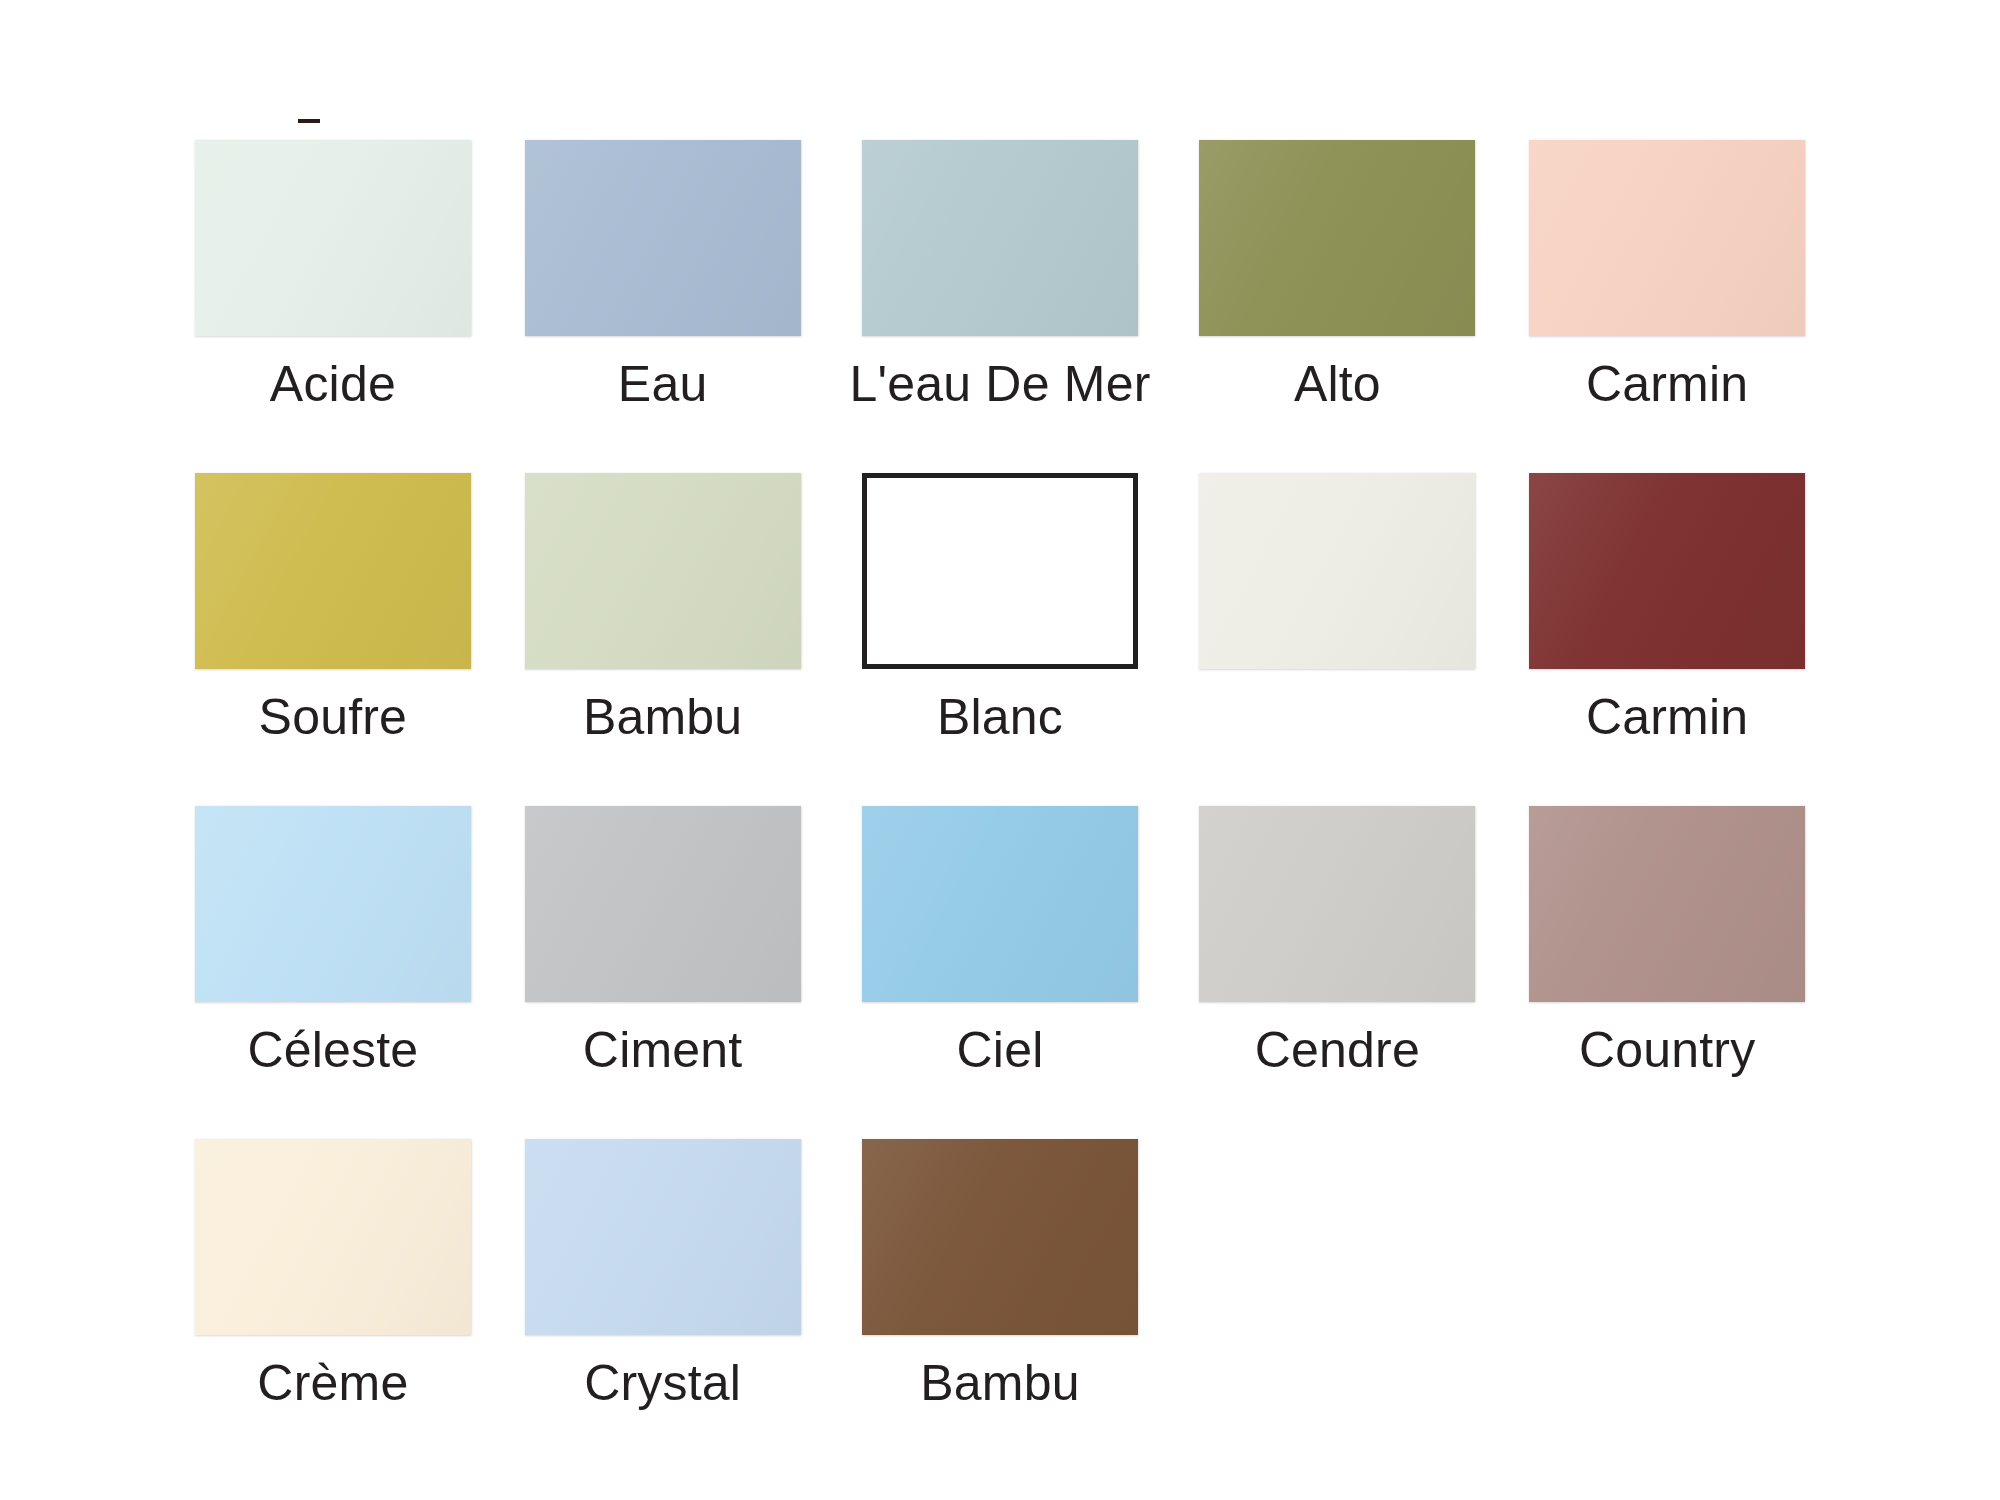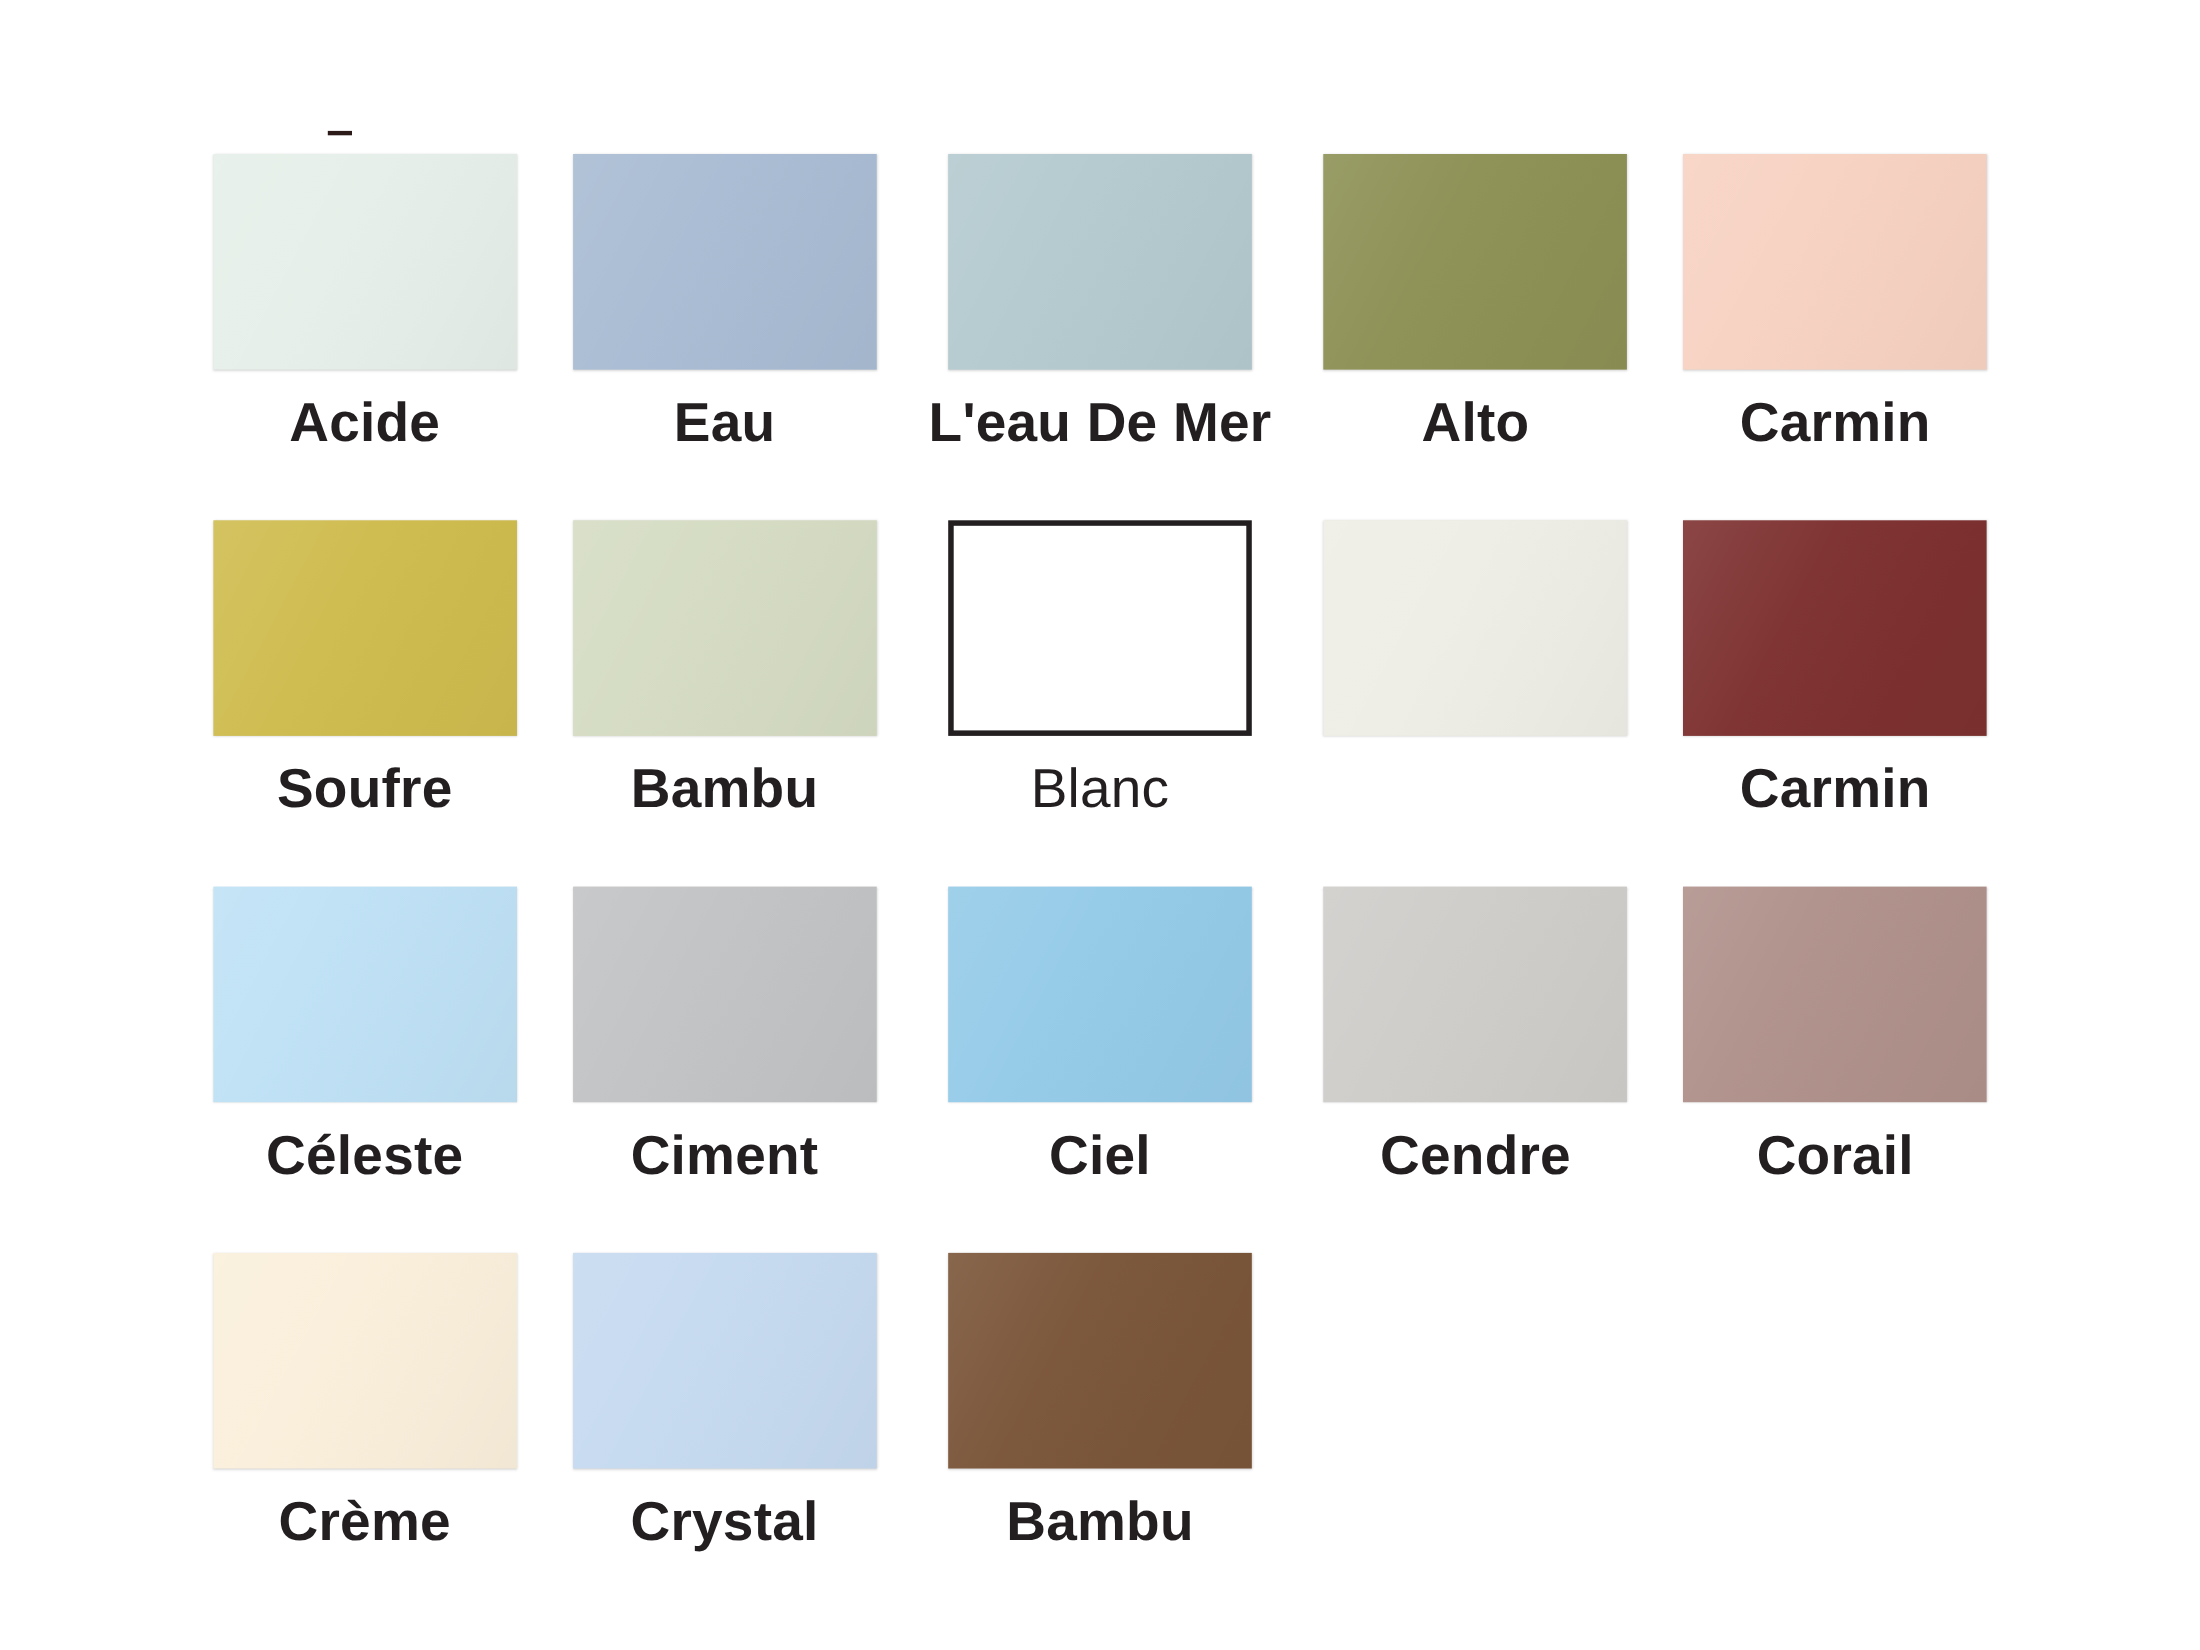--- a/index.html
+++ b/index.html
@@ -77,21 +77,21 @@
   .chip.outlined {
     border: 5px solid #231f20;
     box-shadow: none;
   }
   .chip.outlined::after { display: none; }
 
   .chip-label {
     margin-top: 22px;
     font-size: 50px;
     line-height: 1.05;
-    font-weight: 700;
+    font-weight: 400;
     letter-spacing: 0.2px;
     white-space: nowrap;
     text-align: center;
     color: #231f20;
   }
   .chip-label.bold {
     font-weight: 400;
   }
 </style>
 </head>
@@ -151,21 +151,21 @@
       <div class="swatch-cell">
         <div class="chip" style="background: rgb(149, 203, 232);"></div>
         <div class="chip-label">Ciel</div>
       </div>
       <div class="swatch-cell">
         <div class="chip" style="background: rgb(207, 205, 202);"></div>
         <div class="chip-label">Cendre</div>
       </div>
       <div class="swatch-cell">
         <div class="chip" style="background: rgb(176, 145, 139);"></div>
-        <div class="chip-label">Corail</div>
+        <div class="chip-label">Country</div>
       </div>
       <div class="swatch-cell">
         <div class="chip" style="background: rgb(250, 239, 219);"></div>
         <div class="chip-label">Crème</div>
       </div>
       <div class="swatch-cell">
         <div class="chip" style="background: rgb(198, 218, 240);"></div>
         <div class="chip-label">Crystal</div>
       </div>
       <div class="swatch-cell">

